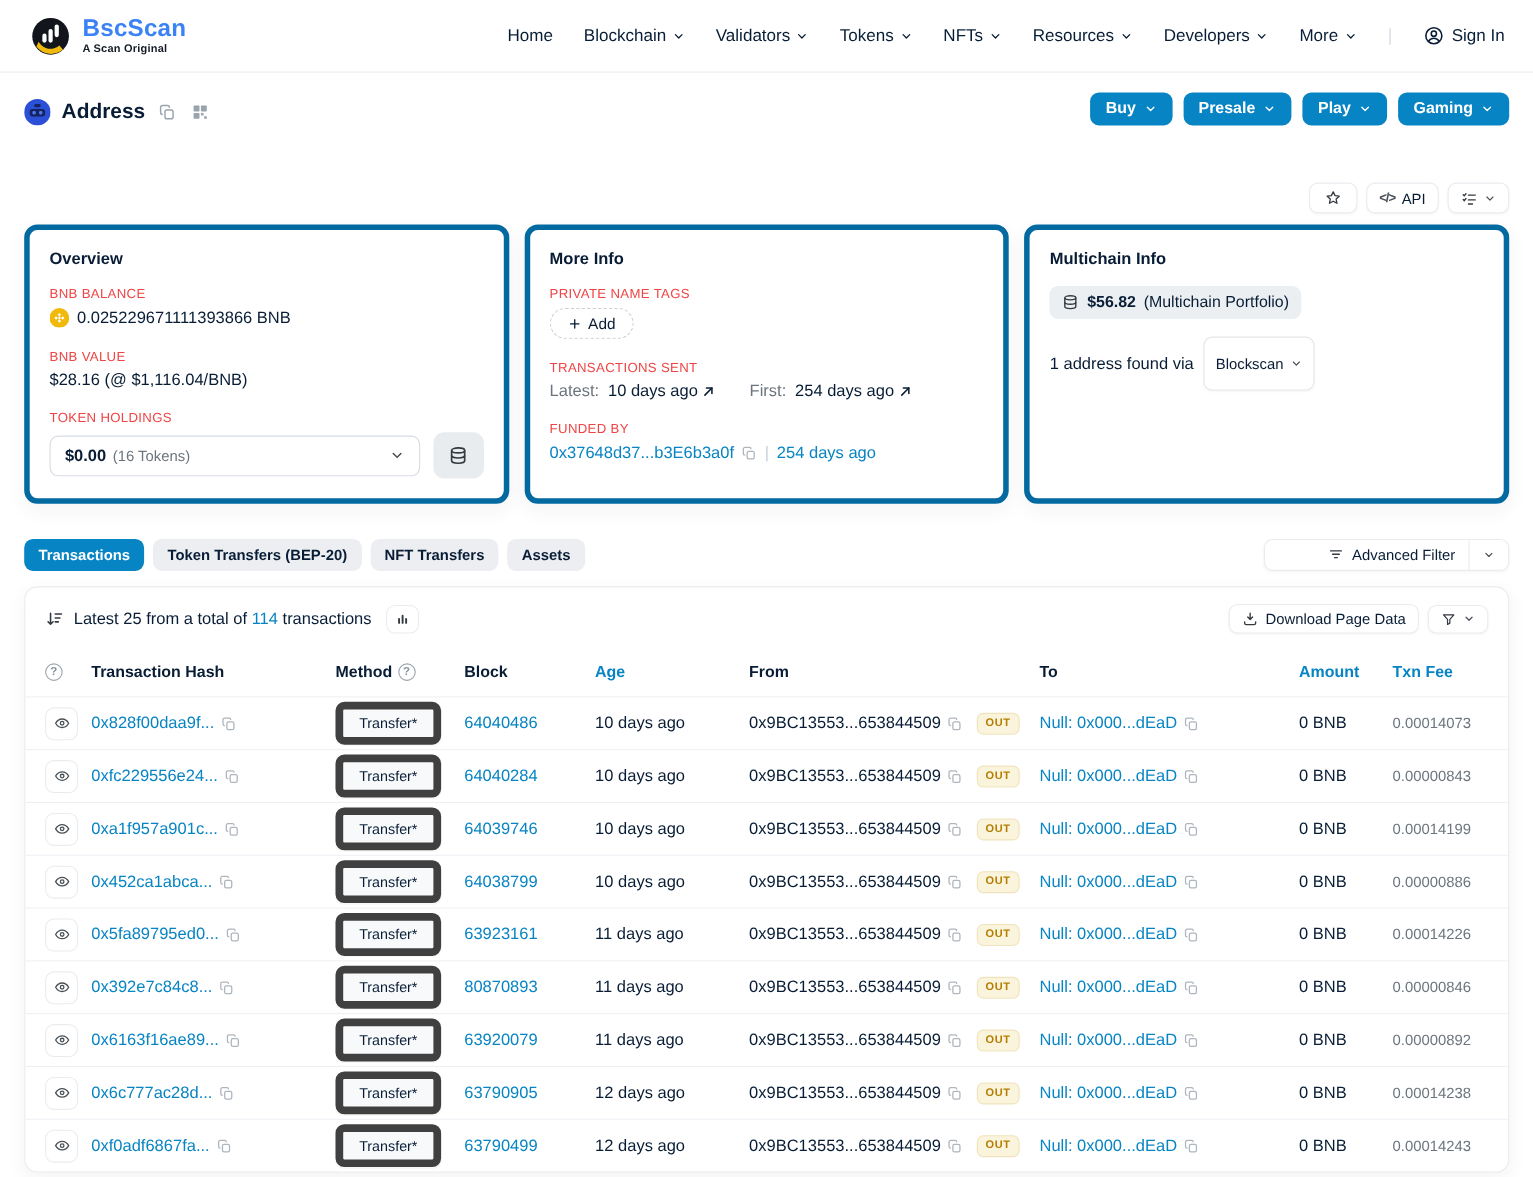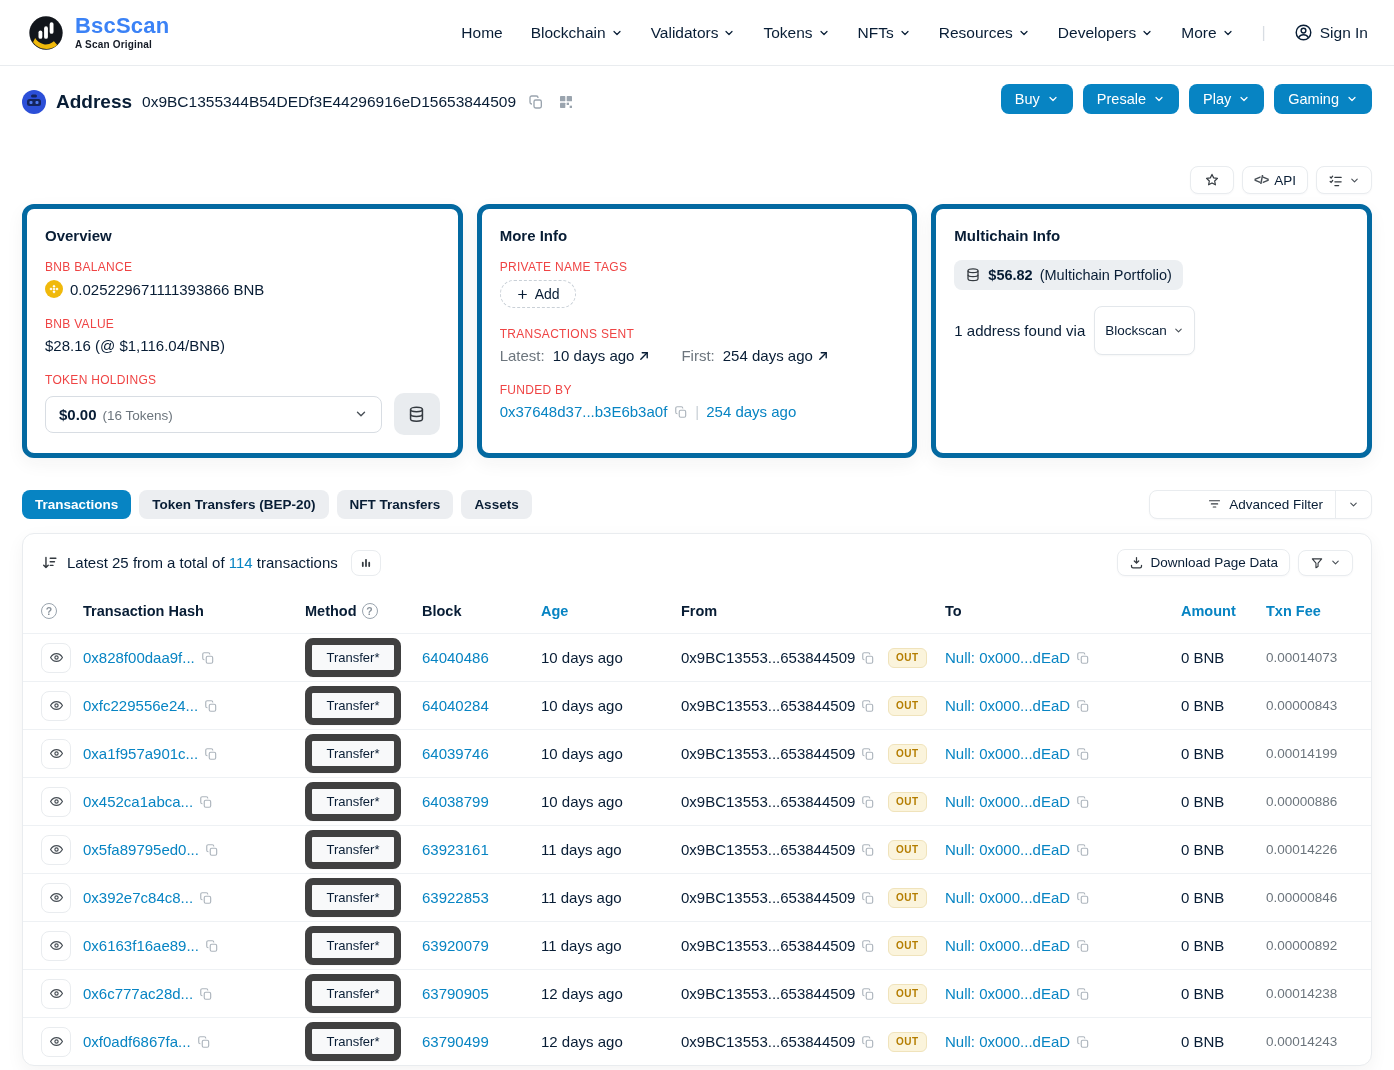--- a/index.html
+++ b/index.html
@@ -26,21 +26,21 @@
   .page { padding:0 22px; }
 
   
   .addr-row { margin-top:18px; display:flex; align-items:flex-end; justify-content:space-between; }
   .addr-left { display:flex; align-items:center; gap:10px; }
   .addr-title { font-size:19px; font-weight:700; }
   .addr-hash { font-size:15.5px; }
   .icon-btn-plain { background:none; border:none; cursor:pointer; color:#9aa4ae; display:inline-flex; align-items:center; padding:2px; }
   .addr-actions { display:flex; gap:10px; }
   .btn-primary { display:flex; align-items:center; gap:7px; background:#0784c3; color:#fff; border:none;
-    border-radius:8px; padding:7px 14px; font-size:14.5px; font-weight:400; cursor:pointer; font-family:inherit; }
+    border-radius:8px; padding:7px 14px; font-size:14.5px; font-weight:700; cursor:pointer; font-family:inherit; }
 
   
   .tools-row { margin-top:52px; display:flex; justify-content:flex-end; gap:8px; }
   .btn-light { display:inline-flex; align-items:center; gap:6px; background:#fff; border:1px solid #e9ecef;
     border-radius:8px; padding:5px 11px; font-size:13.5px; color:#081d35; cursor:pointer; font-family:inherit;
     box-shadow:0 1px 2px rgba(33,40,48,.03); }
   .code-glyph { color:#495057; font-size:12px; font-weight:700; letter-spacing:-1px; }
 
   
   .cards { margin-top:10px; display:grid; grid-template-columns:1fr 1fr 1fr; gap:14px; align-items:stretch; }
@@ -306,21 +306,20 @@
 </header>
 
 <div class="page">
 
   <div class="addr-row">
     <div class="addr-left">
       <svg class="ic" width="24" height="24">
           <use href="#i-avatar"></use>
         </svg>
       <span class="addr-title">Address</span>
-      <span class="addr-hash">0x9BC1355344B54DEDf3E44296916eD15653844509</span>
       <button class="icon-btn-plain">
         <svg class="ic" width="16" height="16">
             <use href="#i-copy"></use>
           </svg>
       </button>
       <button class="icon-btn-plain">
         <svg class="ic" width="16" height="16">
             <use href="#i-qr"></use>
           </svg>
       </button>
@@ -827,21 +826,21 @@
           <span class="copy">
               <svg class="ic" width="14" height="14">
                 <use href="#i-copy"></use>
               </svg>
             </span>
         </div>
         <div class="cell">
             <span class="method-pill">Transfer*</span>
           </div>
         <div class="cell">
-            <a class="link">63922853</a>
+            <a class="link">80870893</a>
           </div>
         <div class="cell">
             <span>11 days ago</span>
           </div>
         <div class="cell">
           <span>0x9BC13553...653844509</span>
           <span class="copy">
               <svg class="ic" width="14" height="14">
                 <use href="#i-copy"></use>
               </svg>

